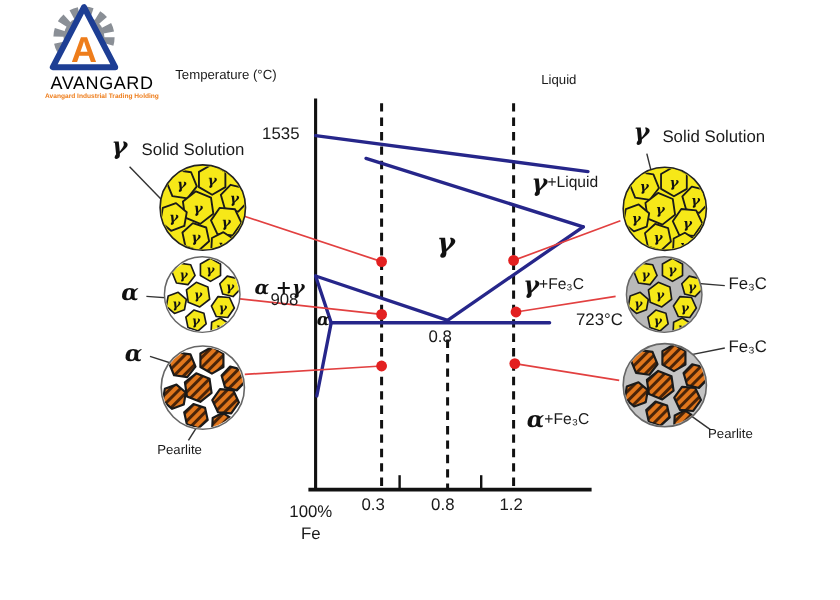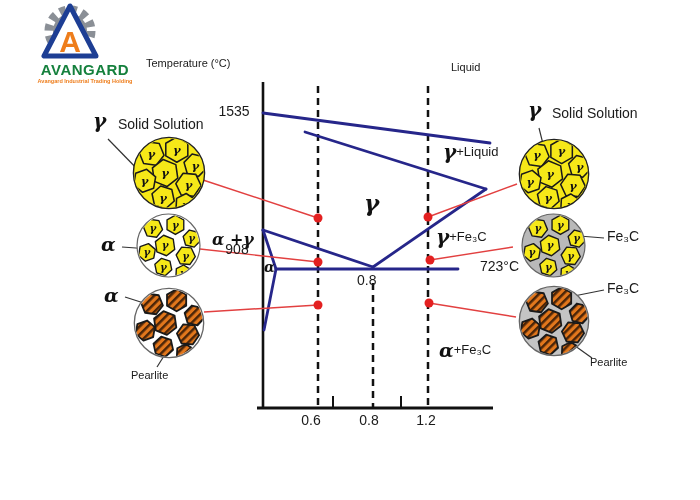--- a/index.html
+++ b/index.html
@@ -9,21 +9,21 @@
   .lbl{position:absolute;font-size:14px;color:#1a1a1a;white-space:nowrap;}
   .lbl-lg{font-size:11px;}
   .greek{font-family:"DejaVu Serif",serif;font-style:italic;font-weight:bold;color:#111;}
   .g20{font-size:20px;line-height:1;}
   .g23{font-size:23px;line-height:1;}
   .g19{font-size:19px;line-height:1;}
   .suffix{font-size:13px;font-family:"Liberation Sans",sans-serif;font-style:normal;
           font-weight:normal;vertical-align:3px;letter-spacing:0;}
   .ctr{text-align:center;}
   .logo-name{position:absolute;left:18px;top:59px;width:94px;text-align:center;
-             font-weight:bold;font-size:15px;letter-spacing:.5px;color:#15803d;}
+             font-weight:normal;font-size:15px;letter-spacing:.5px;color:#000000;}
   .logo-sub{position:absolute;left:14px;top:76px;width:102px;text-align:center;
             font-weight:bold;font-size:5.5px;color:#ee7d1b;}
   .micro{position:absolute;}
   .micro svg{display:block;width:100%;height:100%;}
   svg{overflow:visible;}
 </style>
 </head>
 <body>
 
 <div class="stage">
@@ -118,24 +118,28 @@
     <span class="greek g20">γ</span><span class="suffix">+Fe₃C</span>
   </div>
 
   <div class="lbl" style="left:439px;top:341px;">
     <span class="greek g19">α</span><span class="suffix">+Fe₃C</span>
   </div>
 
   <div class="lbl" style="left:357px;top:272px;">0.8</div>
   <div class="lbl" style="left:444px;top:258px;margin-left:36px;">723°C</div>
 
-  <div class="lbl ctr" style="left:296px;top:412px;width:30px;">0.6</div>
+  <div class="lbl ctr" style="left:296px;top:412px;width:30px;">0.3</div>
   <div class="lbl ctr" style="left:354px;top:412px;width:30px;">0.8</div>
   <div class="lbl ctr" style="left:411px;top:412px;width:30px;">1.2</div>
 
+  <div class="lbl ctr" style="left:233px;top:417px;width:52px;line-height:1.3;">
+    <span>100%</span><br>
+    <span>Fe</span>
+  </div>
 
   <div class="lbl greek g20" style="left:93px;top:111px;">γ</div>
   <div class="lbl" style="left:118px;top:116px;">Solid Solution</div>
   <div class="lbl greek g19" style="left:101px;top:235px;">α</div>
   <div class="lbl greek g19" style="left:104px;top:286px;">α</div>
   <div class="lbl lbl-lg" style="left:131px;top:369px;">Pearlite</div>
 
   <div class="lbl greek g20" style="left:528px;top:100px;">γ</div>
   <div class="lbl" style="left:552px;top:105px;">Solid Solution</div>
   <div class="lbl" style="left:607px;top:228px;">Fe₃C</div>

